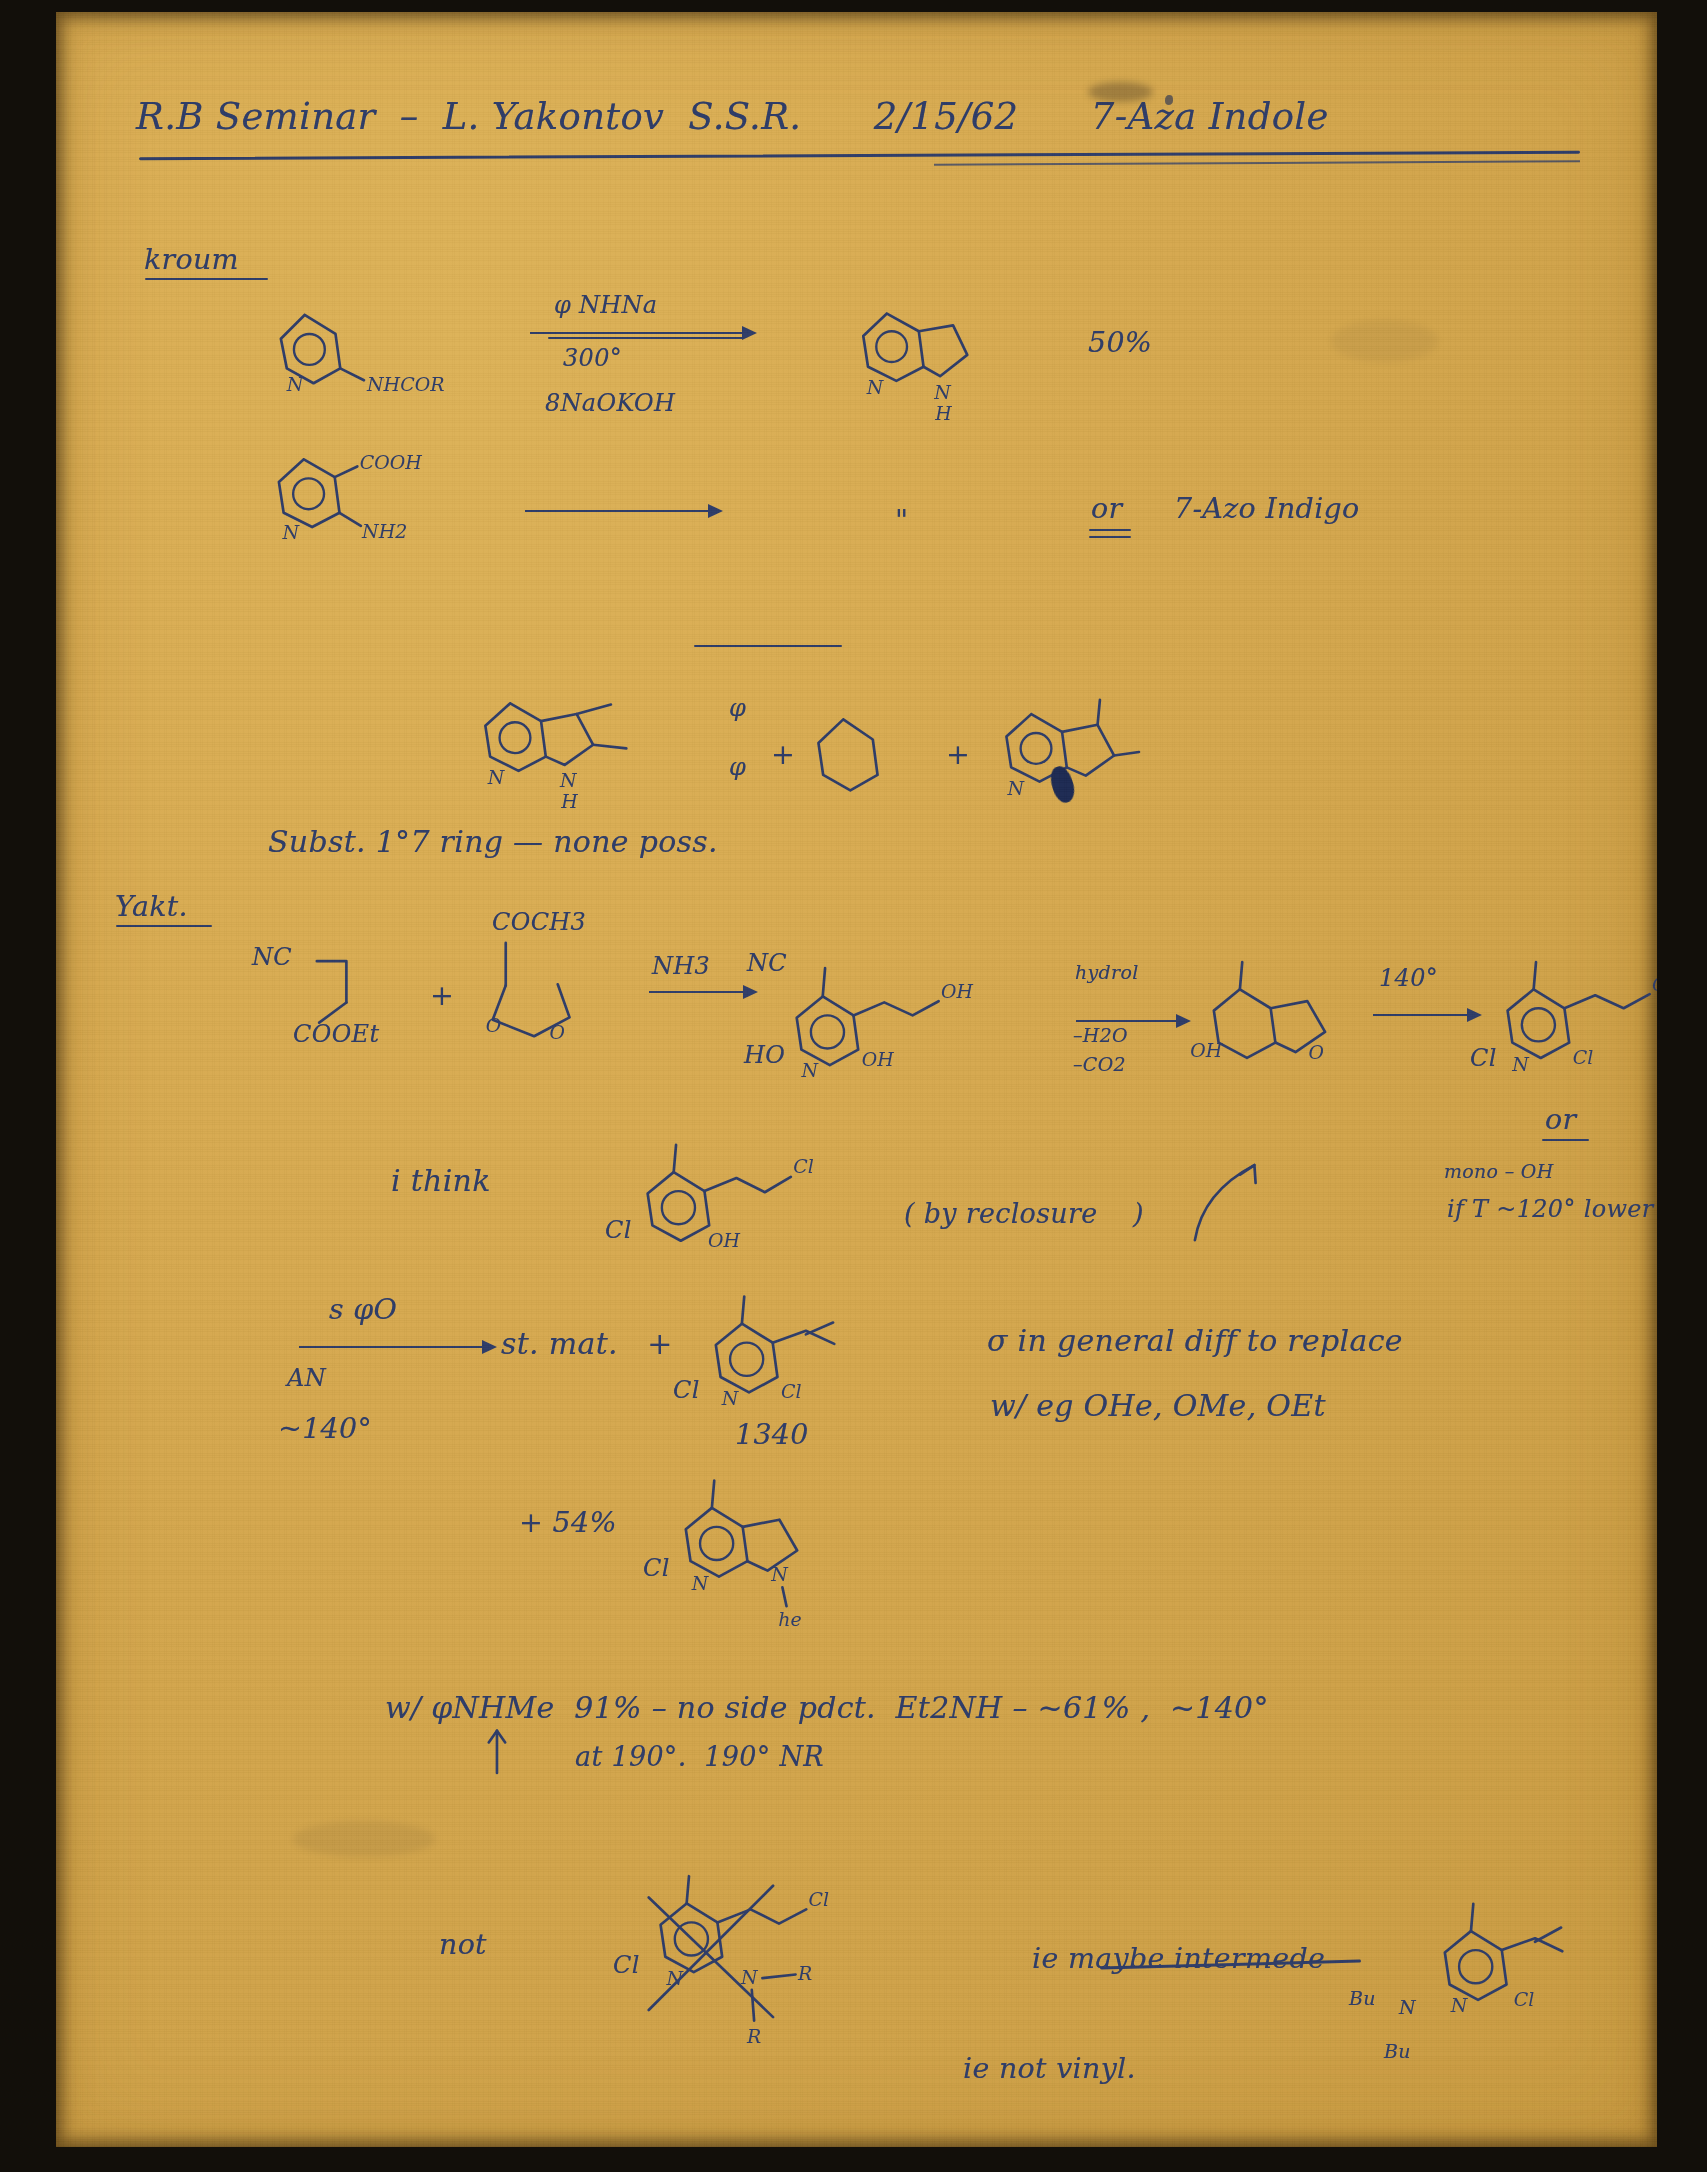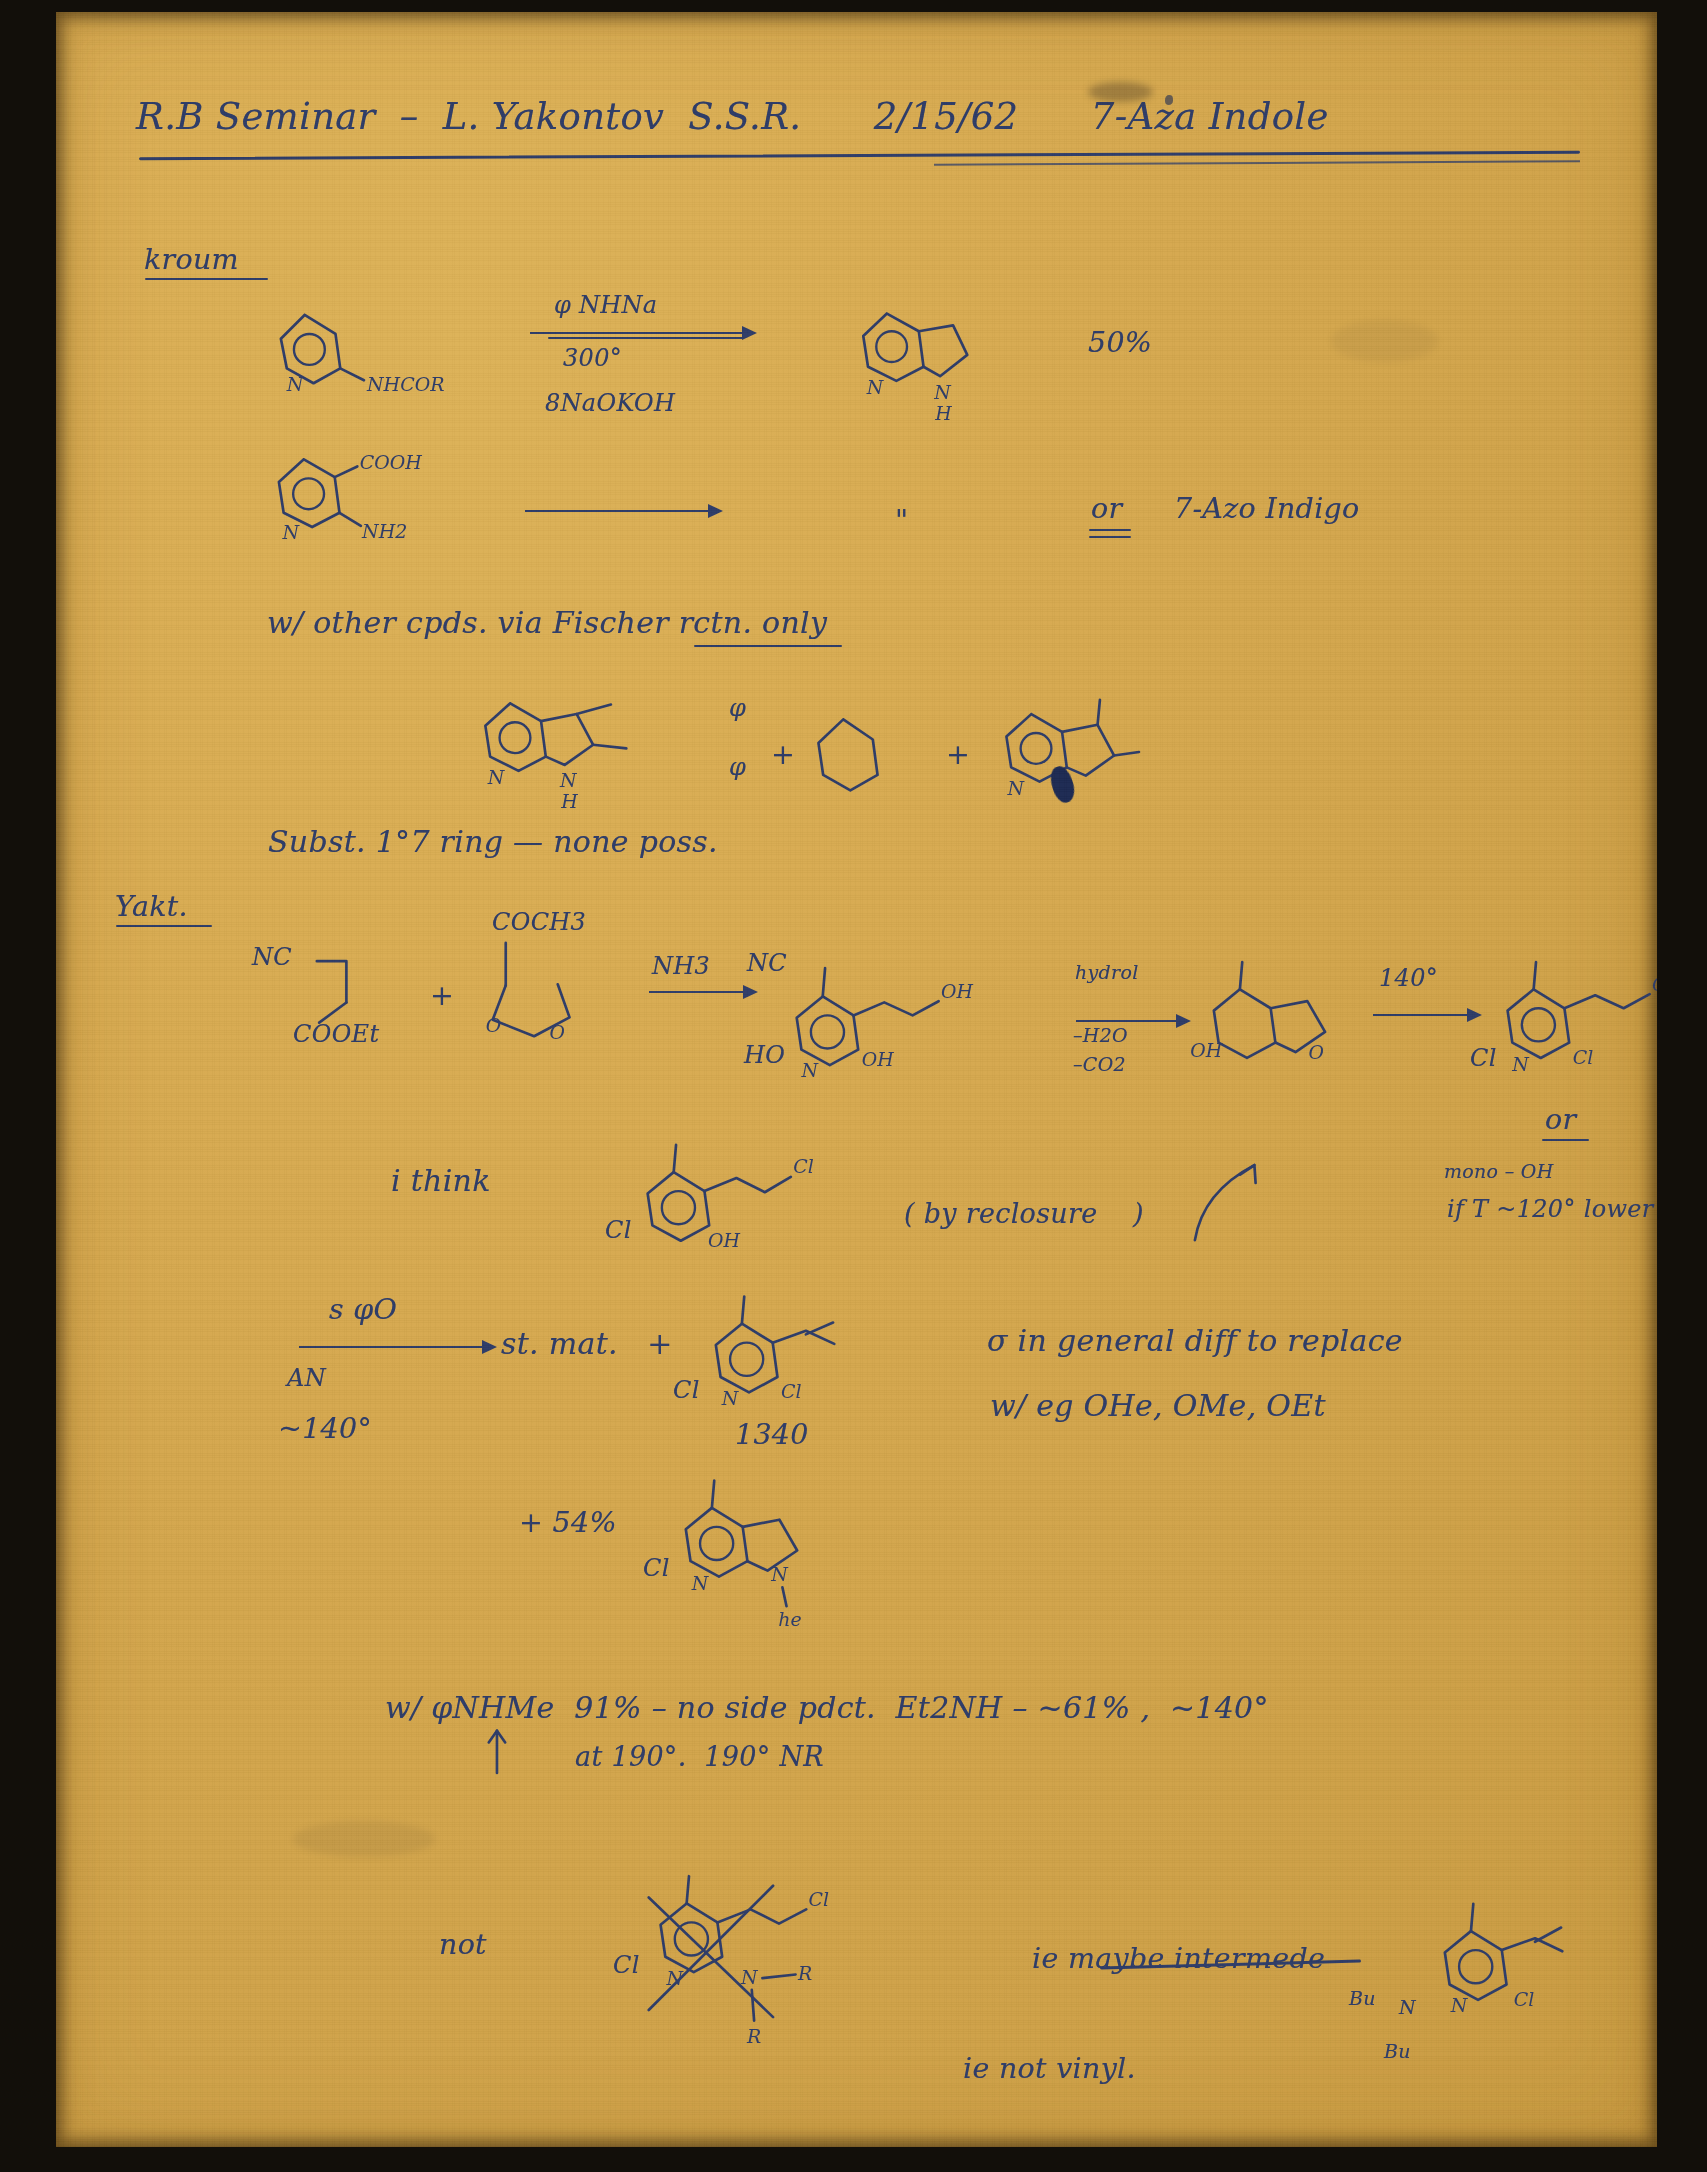--- a/index.html
+++ b/index.html
@@ -200,21 +200,20 @@
       <line x1="122" y1="124" x2="158" y2="146"></line>
       <text x="160" y="166" class="sm">NH2</text>
     </svg>
     <div class="arrow" style="left:469px; top:498px; width:196px;"></div>
     <div class="ink hand label" style="left:839px; top:492px;">"</div>
     <div class="ink hand label" style="left:1035px; top:480px;">or</div>
     <div class="uline" style="left:1033px; top:517px; width:42px; height:1.8px;"></div>
     <div class="uline" style="left:1033px; top:524px; width:42px; height:1.8px;"></div>
     <div class="ink hand label" style="left:1118px; top:480px;">7-Azo Indigo</div>
 
-    <div class="ink hand" style="left:211px; top:593px; font-size:30px;">w/ other cpds. via Fischer rctn. only</div>
     <div class="uline" style="left:638px; top:633px; width:148px; height:1.8px;"></div>
 
     <svg class="struct" style="left:415px; top:670px;" width="255" height="154" viewBox="0 0 430 260">
       <polyline points="66,36 24,74 32,126 80,150 126,126 118,66 66,36"></polyline>
       <circle class="ringmark" cx="74" cy="94" r="26"></circle>
       <text x="28" y="172" class="sm">N</text>
       <polyline points="118,66 178,54 206,106 158,140 126,126"></polyline>
       <text x="150" y="178" class="sm">N</text>
       <text x="152" y="212" class="sm">H</text>
       <line x1="178" y1="54" x2="236" y2="38"></line>

